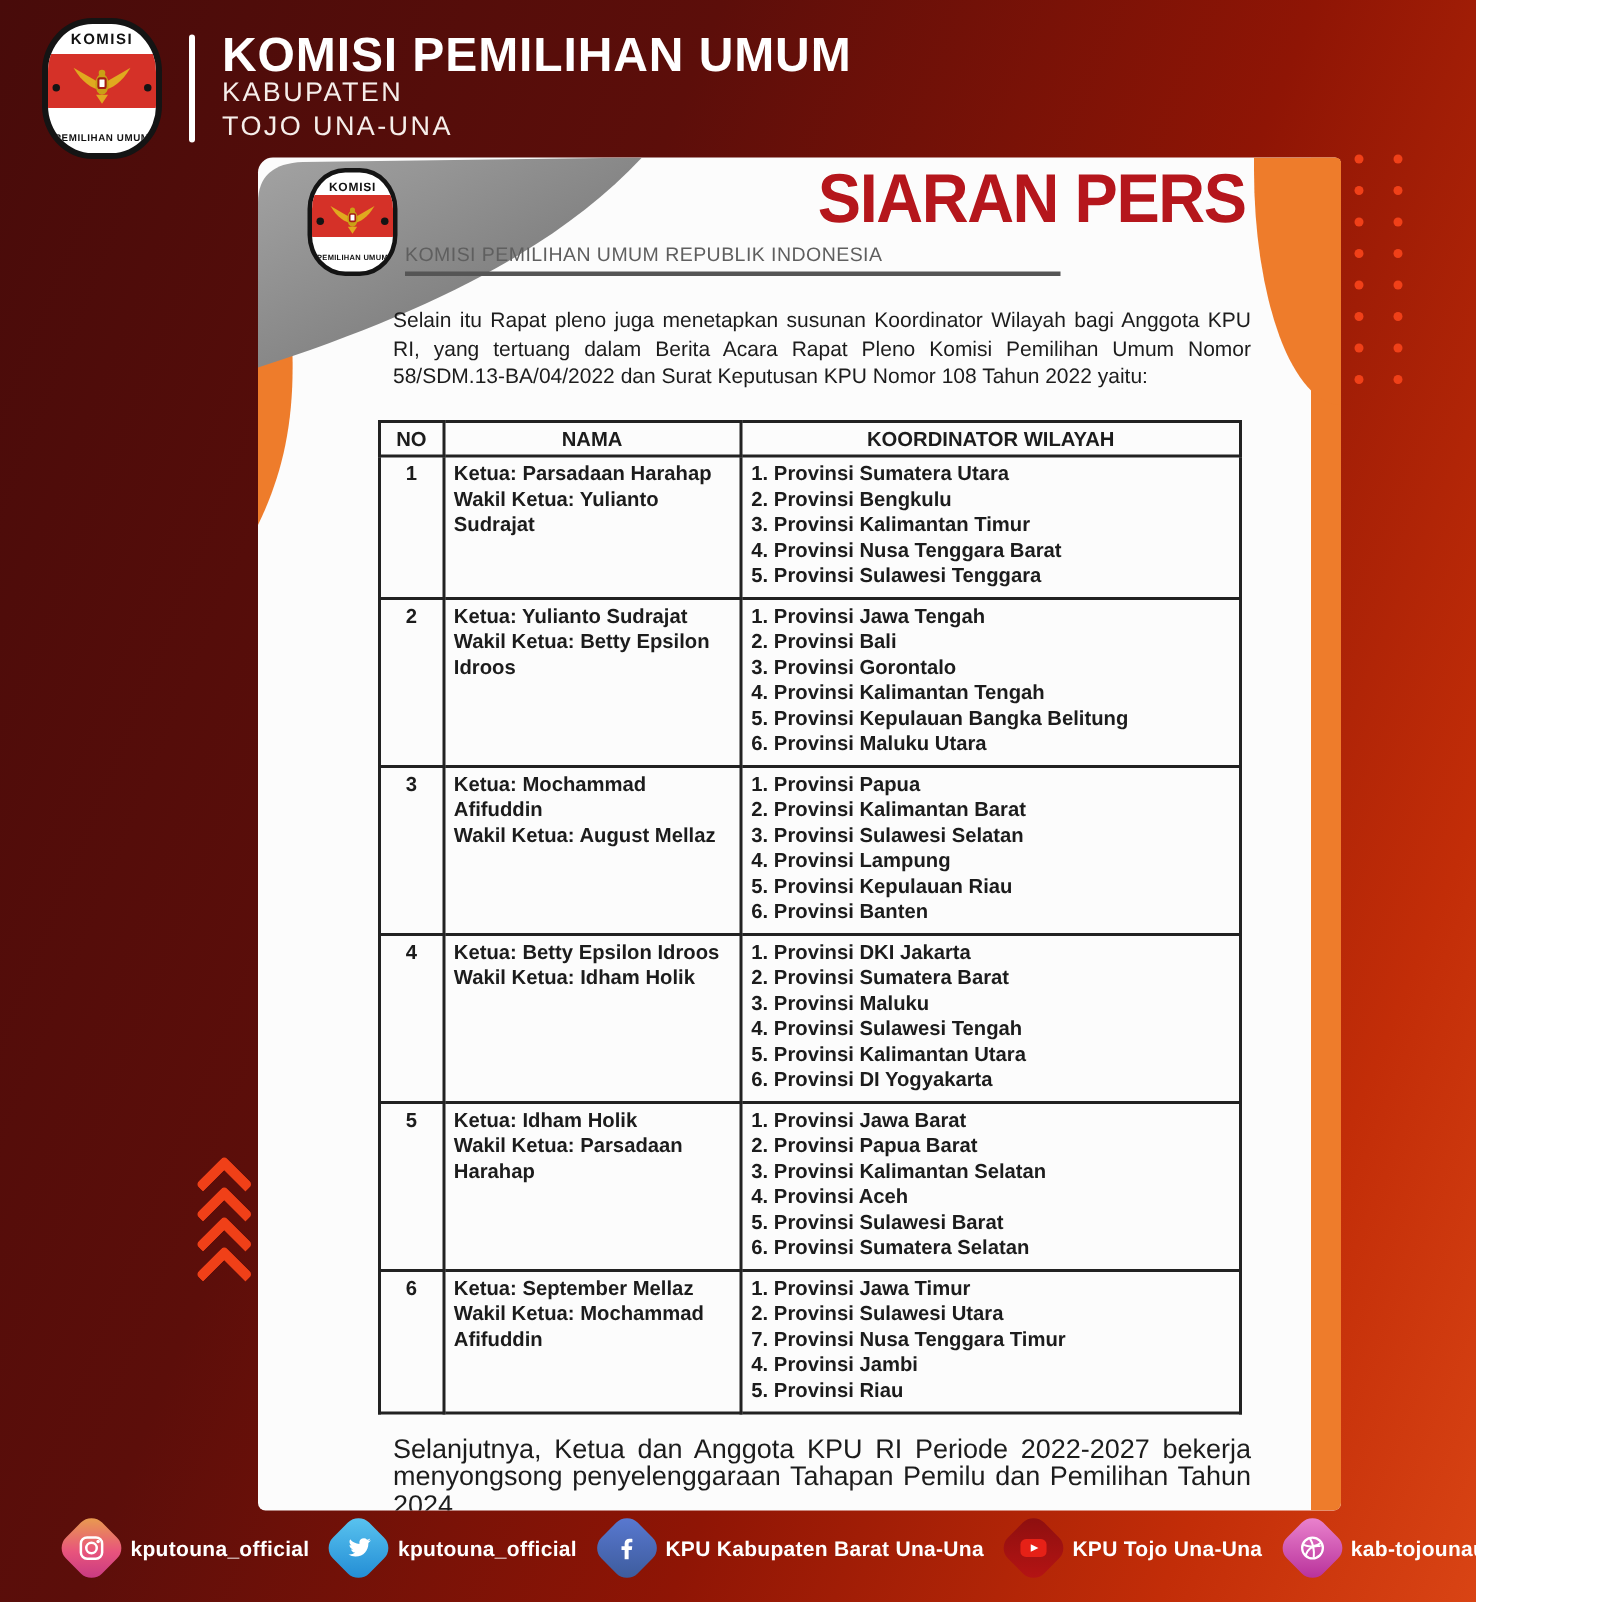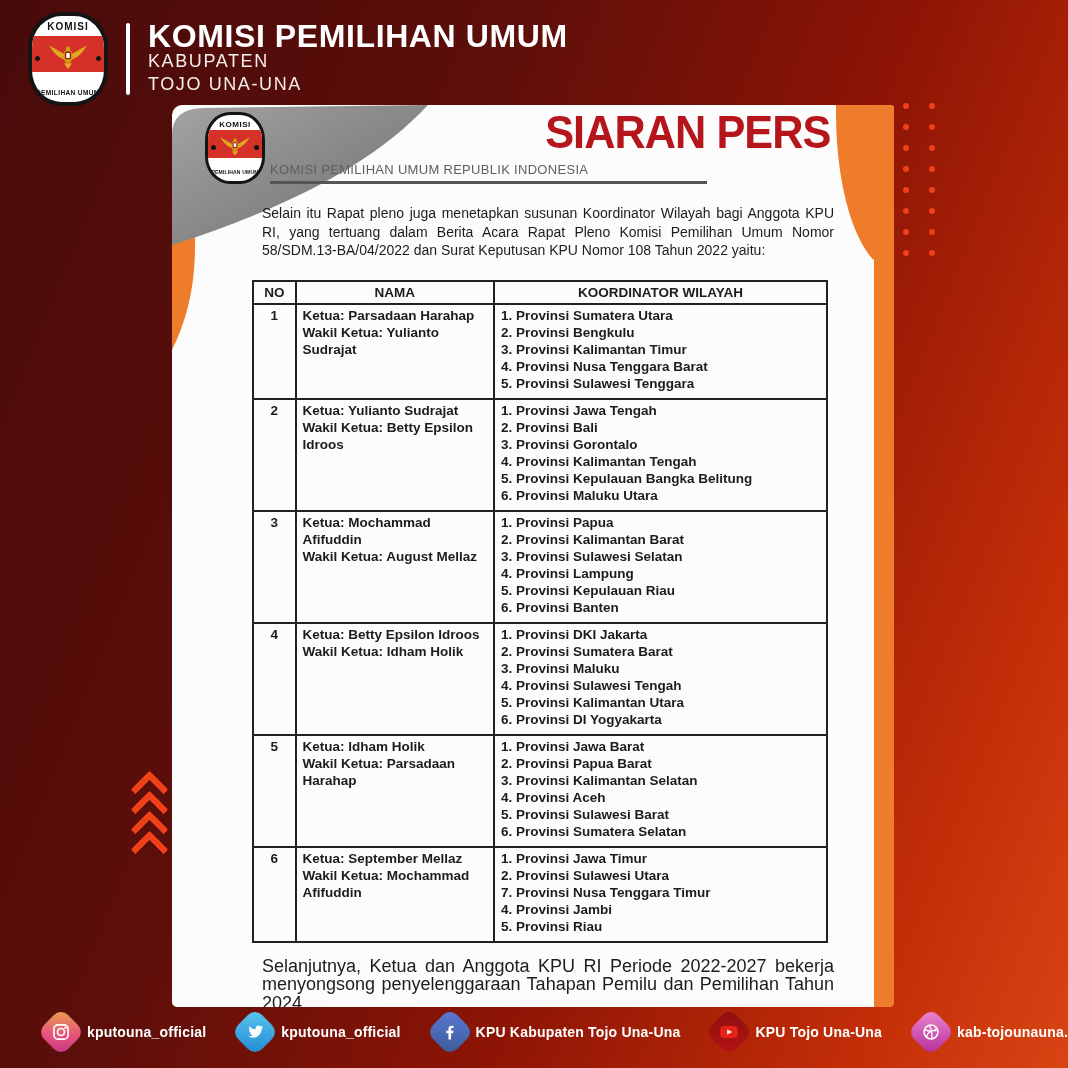--- a/index.html
+++ b/index.html
@@ -1,17 +1,17 @@
 <!DOCTYPE html>
 <html><head>
 <meta charset="utf-8">
 <style>
   html,body{margin:0;padding:0;}
   .canvas{
-    position:relative;width:1068px;height:1068px;overflow:hidden;
+    position:relative;width:984px;height:1068px;overflow:hidden;
     font-family:"Liberation Sans",sans-serif;
     background:linear-gradient(112deg,#480b0a 0%,#5c0e0a 34%,#8f1505 62%,#c22d08 85%,#d94414 100%);
   }
   
   .top-header{position:absolute;left:28px;top:12px;display:flex;align-items:center;gap:18px;}
   .header-divider{width:4px;height:72px;background:#ffffff;border-radius:2px;}
   .header-text{color:#fff;}
   .ht-line1{font-size:32px;font-weight:800;letter-spacing:.6px;line-height:28px;}
   .ht-line2,.ht-line3{font-size:18px;font-weight:500;letter-spacing:1.6px;line-height:23px;color:#f6eeea;}
   
@@ -49,21 +49,21 @@
   .kw-table{margin-top:20px;border-collapse:collapse;width:576px;margin-left:-10px;font-size:13.5px;line-height:17px;}
   .kw-table th,.kw-table td{border:2px solid #222;vertical-align:top;padding:2px 6px 6px 6px;}
   .kw-table th{font-weight:800;text-align:center;padding:2px 4px;}
   .th-no{width:33px;} .th-nama{width:192px;} .th-kw{width:331px;}
   .td-no{text-align:center;font-weight:700;}
   .td-nama{font-weight:700;}
   .td-kw{font-weight:700;}
   .closing{margin:14px 0 0 0;font-size:18px;line-height:18.5px;text-align:justify;}
   .place-date{margin-top:16px;font-size:14px;font-weight:700;}
   
-  .social-footer{position:absolute;left:0;right:0;top:1008px;height:48px;display:flex;align-items:center;padding-left:44px;gap:32px;}
+  .social-footer{position:absolute;left:0;right:0;top:1008px;height:48px;display:flex;align-items:center;padding-left:44px;gap:16px;}
   .social-item{display:flex;align-items:center;gap:9px;}
   .dia{width:34px;height:34px;border-radius:10px;transform:rotate(45deg);display:flex;align-items:center;justify-content:center;flex:none;}
   .dia > *{transform:rotate(-45deg);}
   .dia-ig{background:linear-gradient(135deg,#e8a04c 5%,#e8547c 55%,#c13584 100%);}
   .dia-tw{background:linear-gradient(135deg,#5ec8f2,#1e88d2);}
   .dia-fb{background:linear-gradient(135deg,#5b7bd5,#3b5998);}
   .dia-yt{background:linear-gradient(135deg,#8a0f0f,#b81414);}
   .dia-web{background:linear-gradient(135deg,#ee8ad2,#b42a96);}
   .social-label{color:#fff;font-size:14px;font-weight:700;letter-spacing:.2px;white-space:nowrap;}
 </style>
@@ -284,21 +284,21 @@
           </svg>
       </span>
       <span class="social-label">kputouna_official</span>
     </div>
     <div class="social-item">
       <span class="dia dia-fb">
         <svg width="20" height="20" viewBox="0 0 24 24">
             <path d="M13.3 21v-7.5h2.5l.4-2.9h-2.9V8.7c0-.8.2-1.4 1.4-1.4h1.6V4.7c-.3 0-1.2-.1-2.3-.1-2.3 0-3.9 1.4-3.9 4v2h-2.5v2.9h2.5V21z" fill="#fff"></path>
           </svg>
       </span>
-      <span class="social-label">KPU Kabupaten Tojo Una-Una</span>
+      <span class="social-label">KPU Kabupaten Barat Una-Una</span>
     </div>
     <div class="social-item">
       <span class="dia dia-yt">
         <svg width="22" height="22" viewBox="0 0 24 24">
             <rect x="2.5" y="5.5" width="19" height="13" rx="4" fill="#e62117"></rect>
             <path d="M10 9.2 L15.6 12 L10 14.8 Z" fill="#fff"></path>
           </svg>
       </span>
       <span class="social-label">KPU Tojo Una-Una</span>
     </div>

